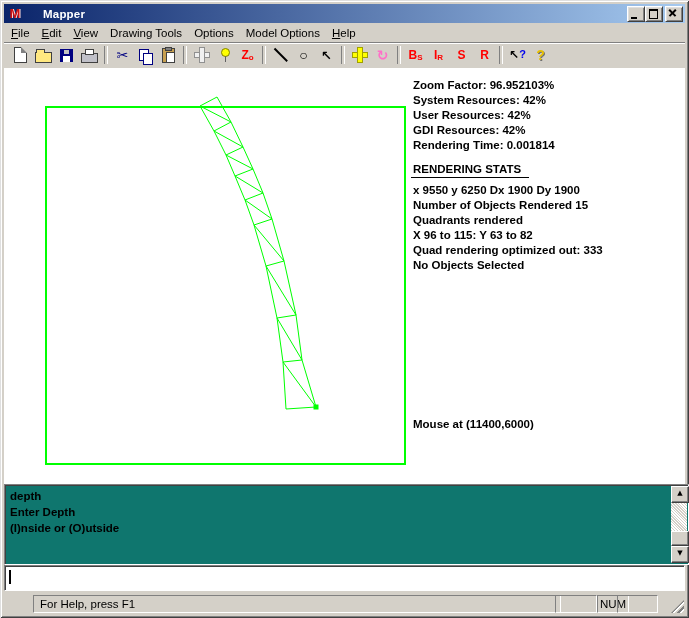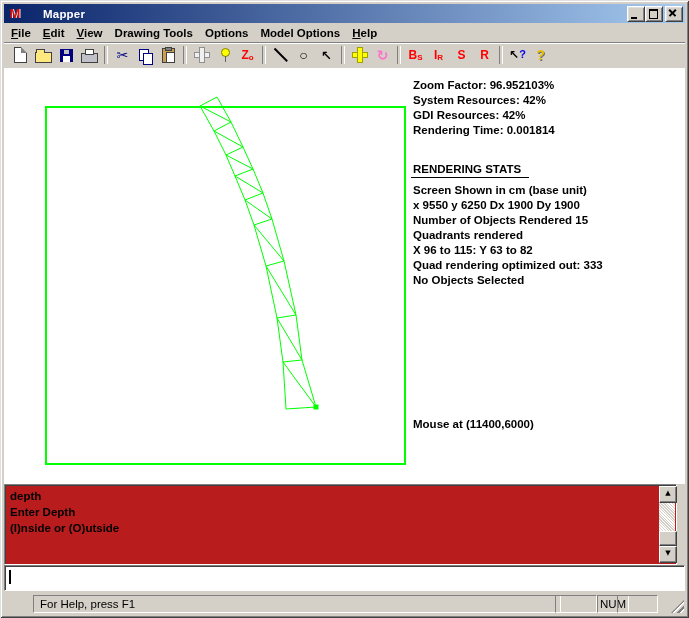--- a/index.html
+++ b/index.html
@@ -23,21 +23,21 @@
   .cap-btn.close{margin-left:2px;}
   .cap-btn.min::after{content:"";position:absolute;left:3px;bottom:2px;width:6px;height:2px;background:#000;}
   .cap-btn.max::after{content:"";position:absolute;left:3px;top:2px;width:7px;height:7px;
     border:1px solid #000;border-top-width:2px;}
   .cap-btn.close::before,.cap-btn.close::after{content:"";position:absolute;left:2px;top:5px;width:9px;height:1.6px;background:#000;}
   .cap-btn.close::before{transform:rotate(45deg);}
   .cap-btn.close::after{transform:rotate(-45deg);}
   
   .menubar{position:absolute;left:4px;right:4px;top:24px;height:18px;display:flex;align-items:center;
     font-size:11.5px;color:#000;padding-left:1px;}
-  .menu-item{padding:2px 6px;font-weight:bold;}
+  .menu-item{padding:2px 6px;}
   .menu-item u{text-decoration:underline;}
   
   .toolbar{position:absolute;left:4px;right:4px;top:42px;height:26px;display:flex;align-items:center;
     padding-left:5px;box-shadow:inset 0 1px 0 #808080, inset 0 2px 0 #ffffff;}
   .tb-btn{width:23px;height:22px;background:transparent;border:none;padding:0;margin:0;
     display:flex;align-items:center;justify-content:center;position:relative;
     font-family:"Liberation Sans","DejaVu Sans",sans-serif;}
   .tb-sep{width:2px;height:18px;margin:0 3px;
     border-left:1px solid #808080;border-right:1px solid #ffffff;}
   .tbi{display:inline-flex;align-items:center;justify-content:center;position:relative;
@@ -78,21 +78,21 @@
   .tbi-context-help .tbi-sub{font-size:11px;color:#0000ee;top:-1px;}
   .tbi-help{font-size:14px;text-shadow:1px 1px 0 #707070;}
   
   .client{position:absolute;left:4px;right:4px;top:68px;height:416px;background:#ffffff;}
   .stats{position:absolute;left:409px;top:10px;font:bold 11.5px/15px "Liberation Sans","DejaVu Sans",sans-serif;color:#000;}
   .stats2{position:absolute;left:409px;top:115px;font:bold 11.5px/15px "Liberation Sans","DejaVu Sans",sans-serif;color:#000;}
   .stats-heading{position:absolute;left:407px;top:95px;font:bold 11.5px "Liberation Sans","DejaVu Sans",sans-serif;
     border-bottom:1px solid #000;padding:0 8px 2px 2px;}
   .mouse-pos{position:absolute;left:409px;top:350px;font:bold 11.5px "Liberation Sans","DejaVu Sans",sans-serif;}
   
-  .console{position:absolute;left:4px;right:12px;top:484px;height:79px;background:#b91c1c;
+  .console{position:absolute;left:4px;right:0;top:484px;height:79px;background:#0f766e;
     border:1px solid;border-color:#808080 #fff #fff #808080;
     box-shadow:inset 1px 1px 0 #404040;}
   .console-text{position:absolute;left:2px;top:2px;right:20px;bottom:2px;
     font:bold 11.5px/16px "Liberation Sans","DejaVu Sans",sans-serif;padding:1px 3px;overflow:hidden;}
   .vscroll{position:absolute;top:1px;right:1px;bottom:1px;width:16px;
     background:repeating-linear-gradient(45deg,#ffffff 0 1px,#d4d0c8 1px 2px);}
   .sbtn{position:absolute;left:0;width:16px;height:15px;background:#d4d0c8;
     border:1px solid;border-color:#fff #404040 #404040 #fff;box-shadow:inset -1px -1px 0 #808080;
     font:7px/13px "DejaVu Sans",sans-serif;text-align:center;color:#000;}
   .sbtn.up{top:0;}
@@ -213,26 +213,26 @@
       </button>
       <button class="tb-btn">
         <span class="tbi tbi-help" style="color: rgb(232, 192, 0);">?</span>
       </button>
     </div>
 
   <div class="client">
     <div class="stats">
         <div>Zoom Factor: 96.952103%</div>
         <div>System Resources: 42%</div>
+        <div>User Resources: 42%</div>
         <div>GDI Resources: 42%</div>
         <div>Rendering Time: 0.001814</div>
       </div>
     <div class="stats-heading">RENDERING STATS</div>
     <div class="stats2">
-        <div>Screen Shown in cm (base unit)</div>
         <div>x 9550 y 6250 Dx 1900 Dy 1900</div>
         <div>Number of Objects Rendered 15</div>
         <div>Quadrants rendered</div>
         <div>X 96 to 115: Y 63 to 82</div>
         <div>Quad rendering optimized out: 333</div>
         <div>No Objects Selected</div>
       </div>
     <div class="mouse-pos">Mouse at (11400,6000)</div>
   </div>
 

